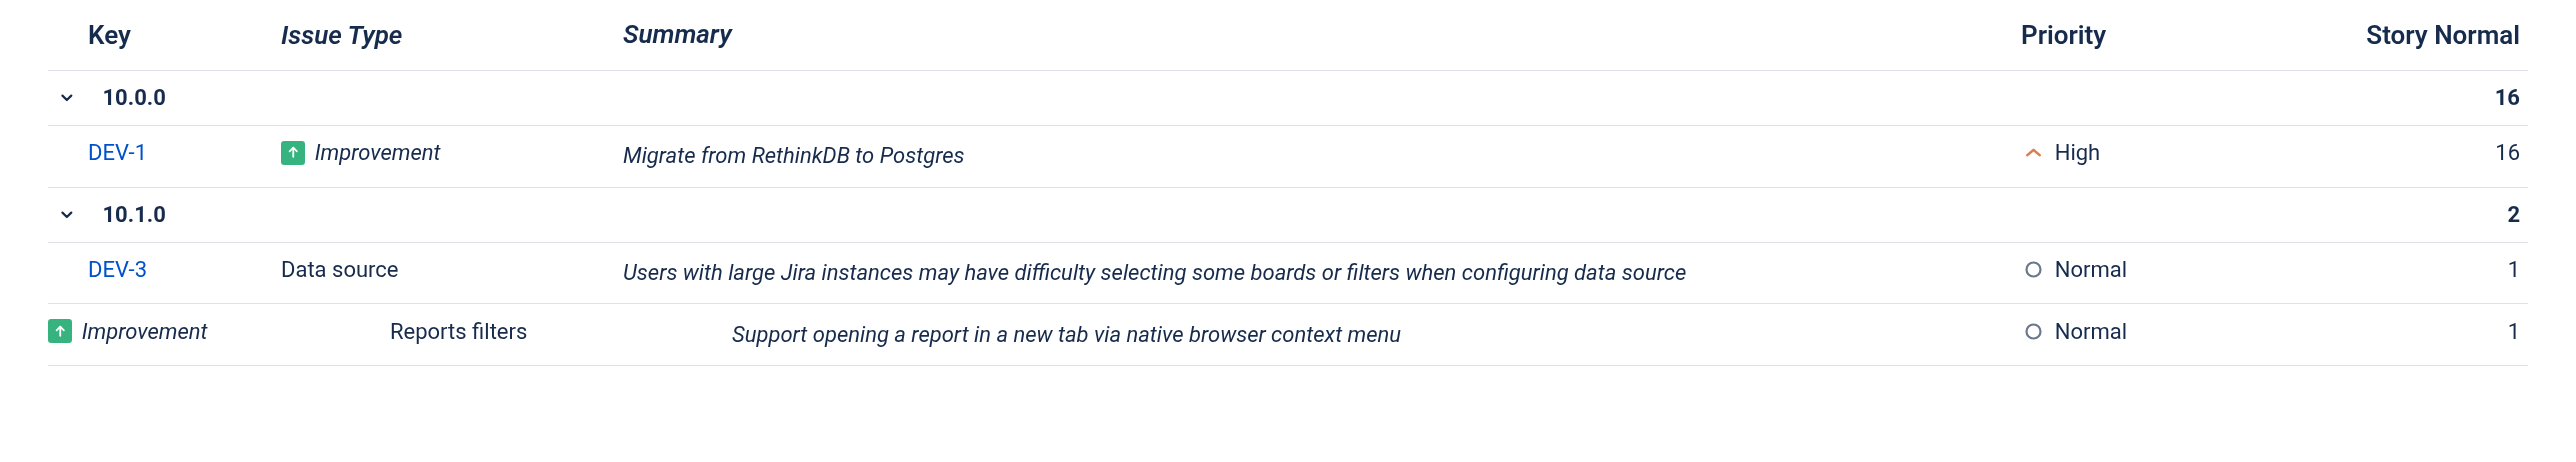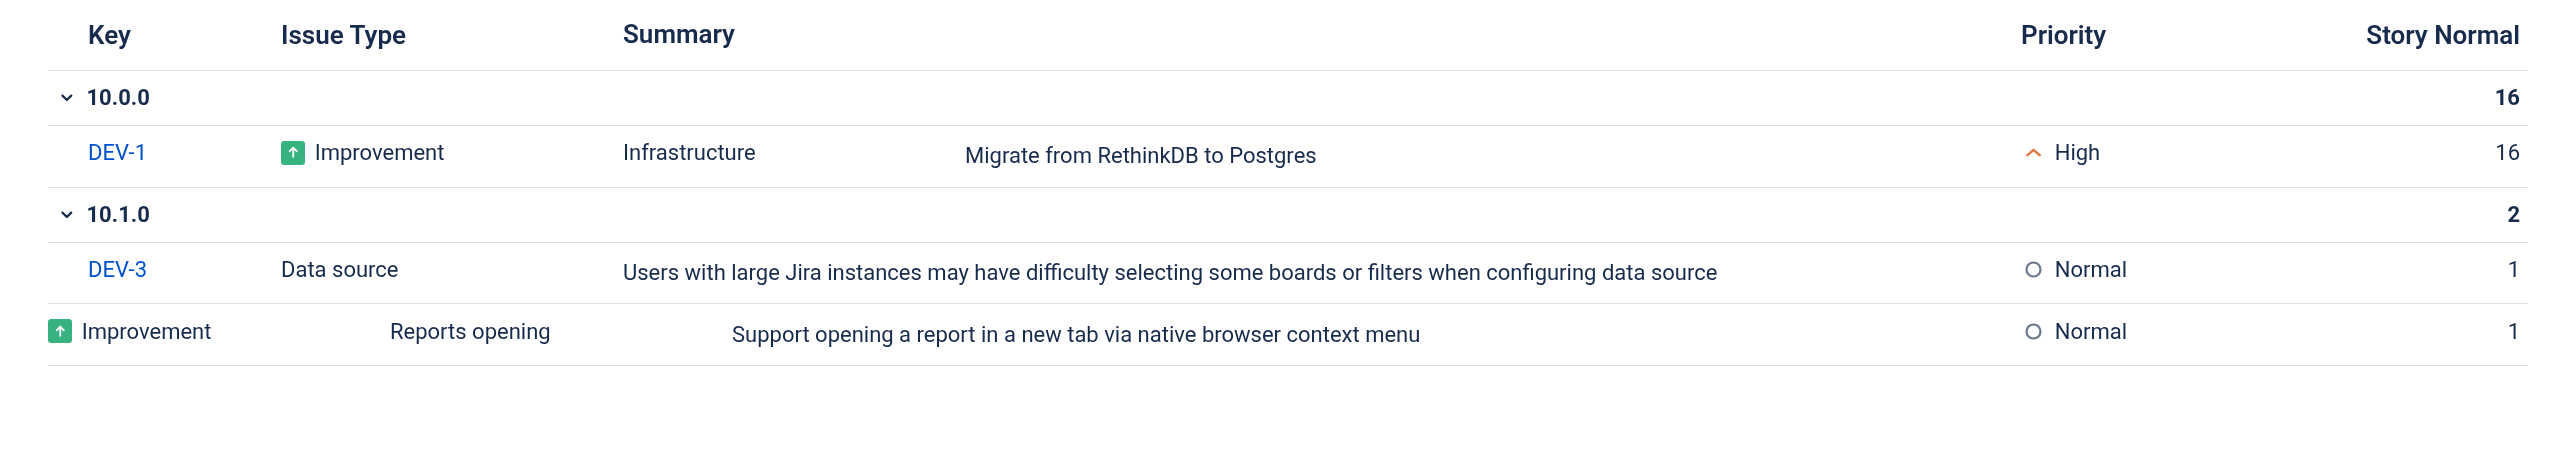--- a/index.html
+++ b/index.html
@@ -31,26 +31,26 @@
   }
   .data-row {
     display: flex;
     align-items: flex-start;
     padding: 14.5px 0;
     border-bottom: 1.6px solid #DFE1E6;
     font-size: 22px;
     color: #172B4D;
   }
   .col-key { flex: 0 0 233px; padding-left: 40px; display: flex; align-items: center; }
-  .col-issuetype { flex: 0 0 342px; display: flex; align-items: center; gap: 9.7px; }
+  .col-issuetype { flex: 0 0 342px; display: flex; align-items: center; gap: 9.7px; font-style: italic; }
   .col-components { flex: 0 0 342px; }
-  .col-summary { flex: 1 1 auto; padding-right: 32px; line-height: 1.45; }
+  .col-summary { flex: 1 1 auto; padding-right: 32px; line-height: 1.45; font-style: italic; }
   .col-priority { flex: 0 0 322px; display: flex; align-items: center; gap: 9.7px; margin-left: 28px; }
   .col-storypoints { flex: 0 0 185px; text-align: right; padding-right: 8px; }
-  .group-row .col-key { padding-left: 8px; gap: 8px; }
+  .group-row .col-key { padding-left: 8px; gap: 24px; }
   .key-link { color: #0052CC; cursor: pointer; }
   .chevron {
     display: inline-flex;
     align-items: center;
     justify-content: center;
     width: 22.5px;
     height: 22.5px;
     cursor: pointer;
   }
   .chevron svg { width: 17.7px; height: 17.7px; }
@@ -111,21 +111,20 @@
       </div>
     <div class="col-issuetype">
       <span class="issue-icon improvement">
         <svg viewBox="0 0 16 16" fill="none" stroke="#fff" stroke-width="2" stroke-linecap="round" stroke-linejoin="round">
             <path d="M8 13 V3"></path>
             <path d="M4 7 L8 3 L12 7"></path>
           </svg>
       </span>
       <span>Improvement</span>
     </div>
-    <div class="col-components">Infrastructure</div>
     <div class="col-summary">Migrate from RethinkDB to Postgres</div>
     <div class="col-priority">
       <span class="priority-icon">
         <svg viewBox="0 0 24 24" fill="none" stroke="#DE7C4B" stroke-width="3" stroke-linecap="round" stroke-linejoin="round">
             <polyline points="5 15 12 9 19 15"></polyline>
           </svg>
       </span>
       <span>High</span>
     </div>
     <div class="col-storypoints">16</div>
@@ -167,21 +166,21 @@
   <div class="data-row">
     <div class="col-issuetype">
       <span class="issue-icon improvement">
         <svg viewBox="0 0 16 16" fill="none" stroke="#fff" stroke-width="2" stroke-linecap="round" stroke-linejoin="round">
             <path d="M8 13 V3"></path>
             <path d="M4 7 L8 3 L12 7"></path>
           </svg>
       </span>
       <span>Improvement</span>
     </div>
-    <div class="col-components">Reports opening</div>
+    <div class="col-components">Reports filters</div>
     <div class="col-summary">Support opening a report in a new tab via native browser context menu</div>
     <div class="col-priority">
       <span class="priority-icon">
         <svg viewBox="0 0 24 24" fill="none" stroke="#6B778C" stroke-width="2.5">
             <circle cx="12" cy="12" r="8"></circle>
           </svg>
       </span>
       <span>Normal</span>
     </div>
     <div class="col-storypoints">1</div>

